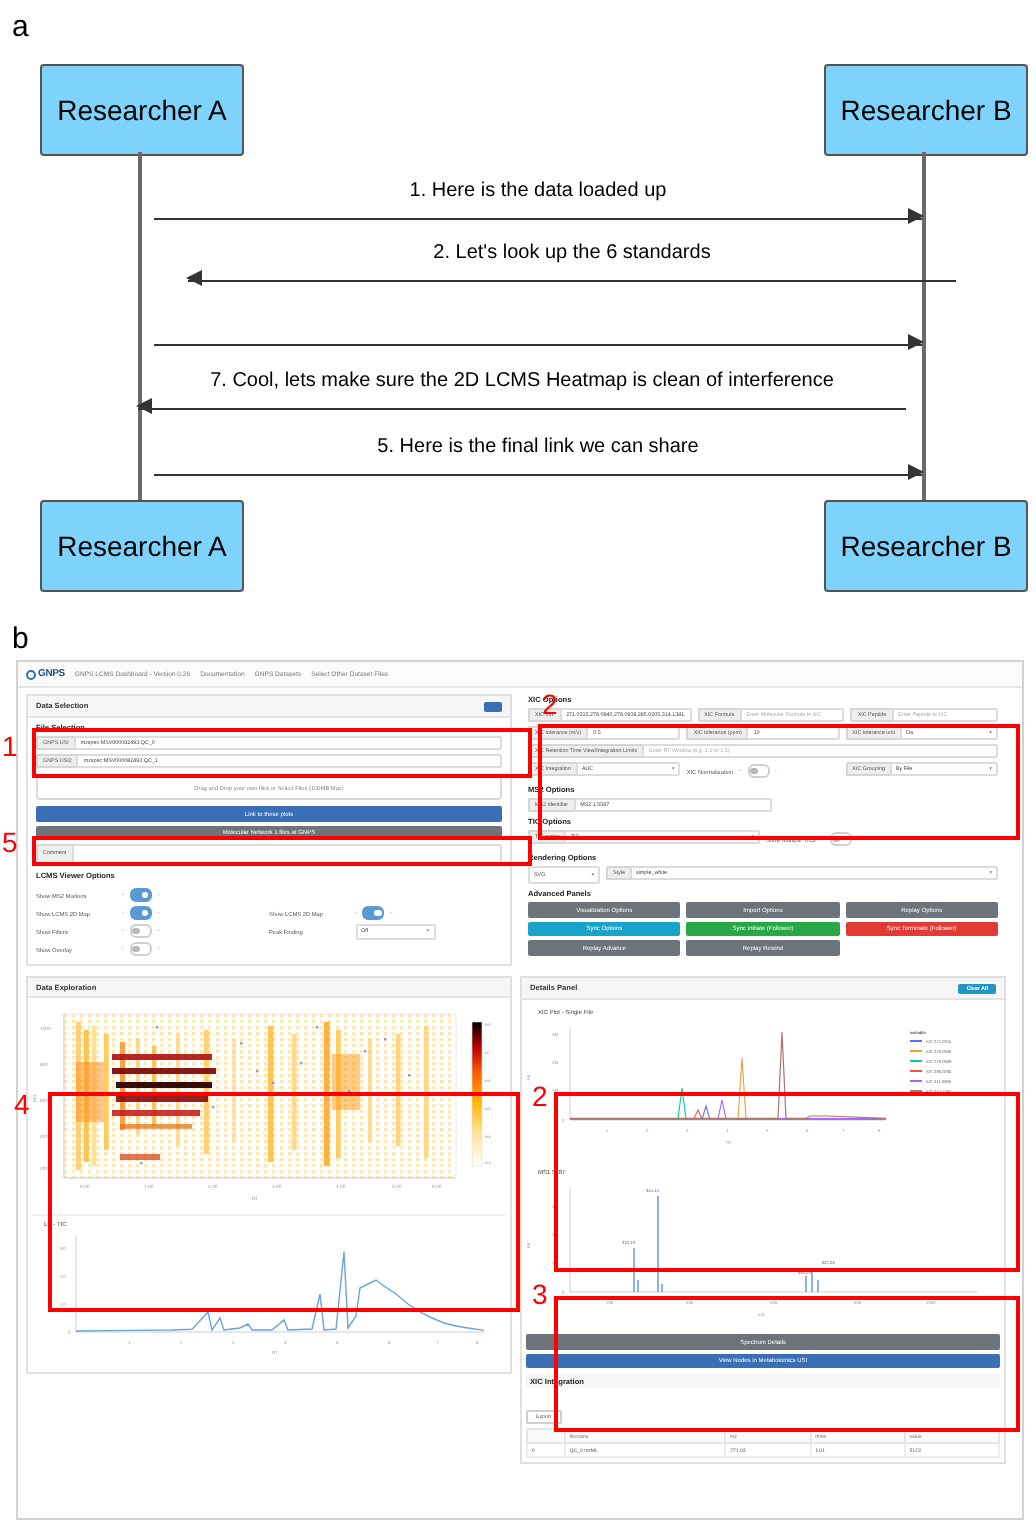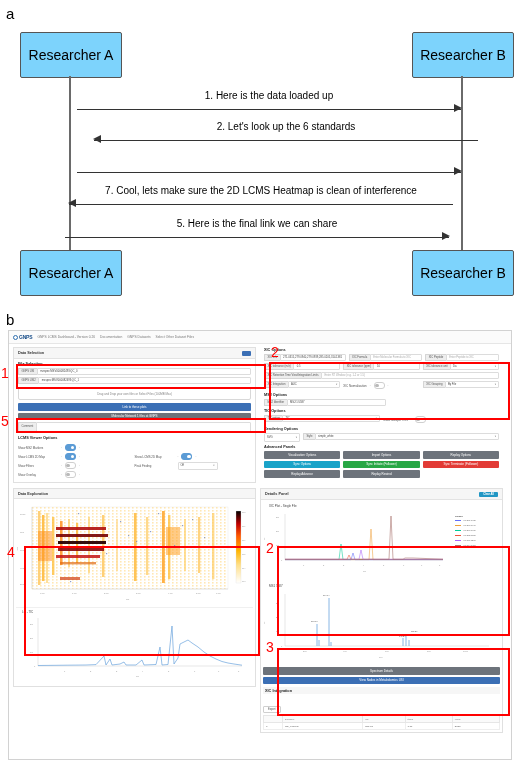--- a/index.html
+++ b/index.html
@@ -132,21 +132,21 @@
       <div class="line"></div>
         <div class="head-r"></div>
     </div>
 
     <div class="msg" style="left:69px;top:198px;width:384px;">
       <div class="msg-label">7. Cool, lets make sure the 2D LCMS Heatmap is clean of interference</div>
       <div class="line"></div>
         <div class="head-l"></div>
     </div>
 
-    <div class="msg" style="left:65px;top:231px;width:384px;text-decoration:underline;">
+    <div class="msg" style="left:77px;top:231px;width:384px;text-decoration:underline;">
       <div class="msg-label">5. Here is the final link we can share</div>
       <div class="line"></div>
         <div class="head-r"></div>
     </div>
   </div>
 
   <div class="panel-letter" style="left:6px;top:312px;">b</div>
 
   <div class="app">
 

